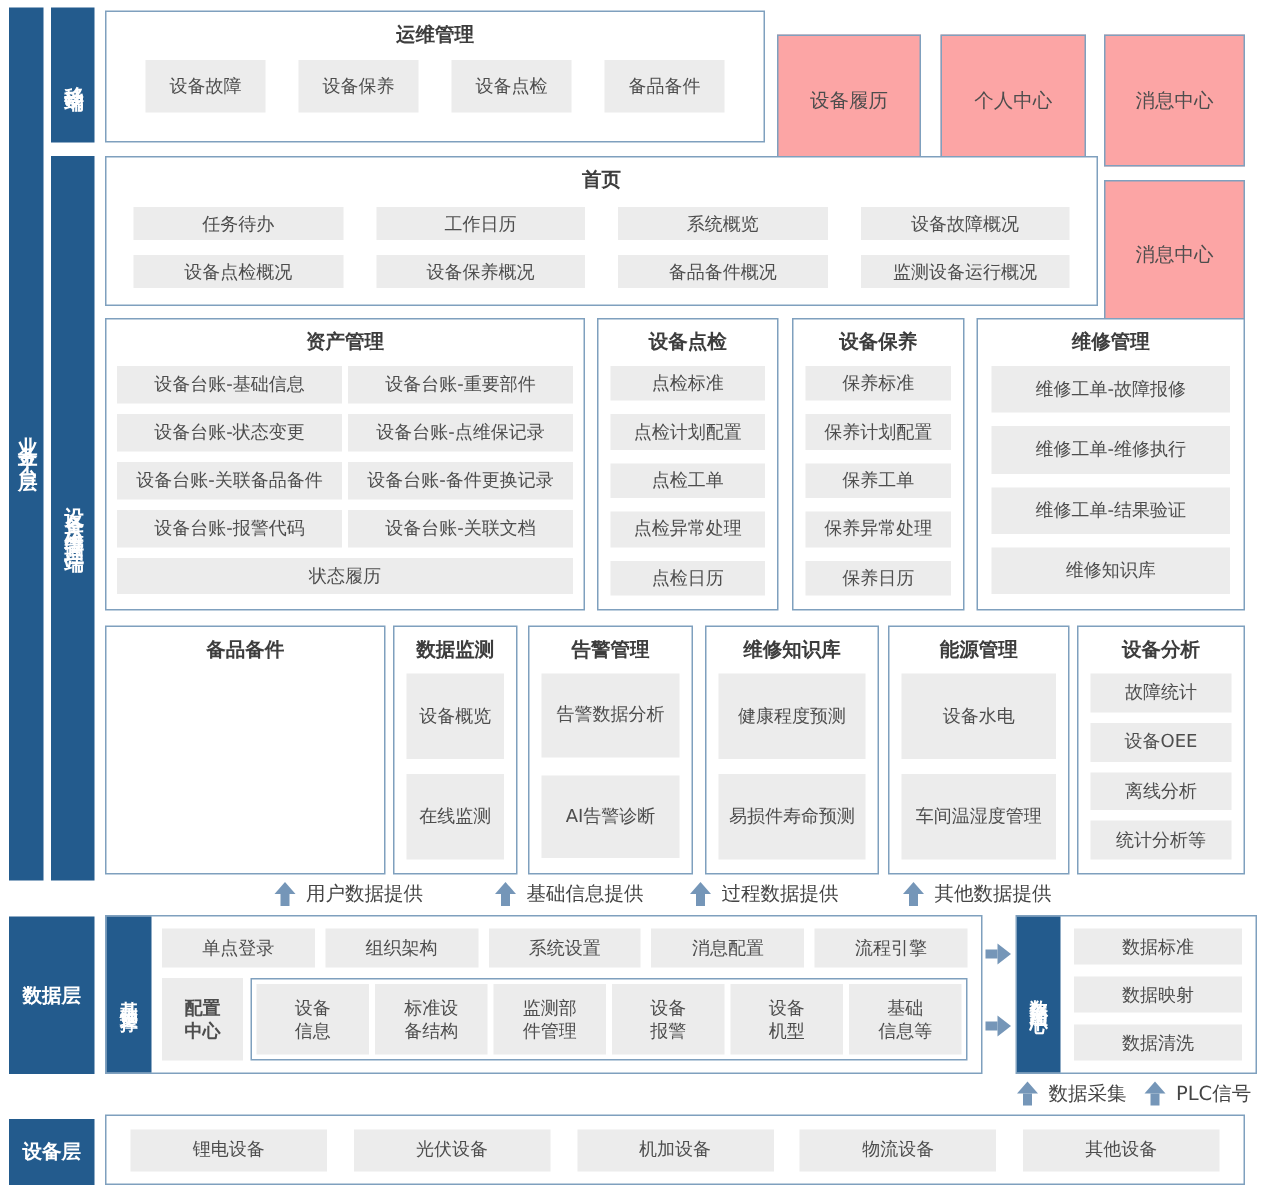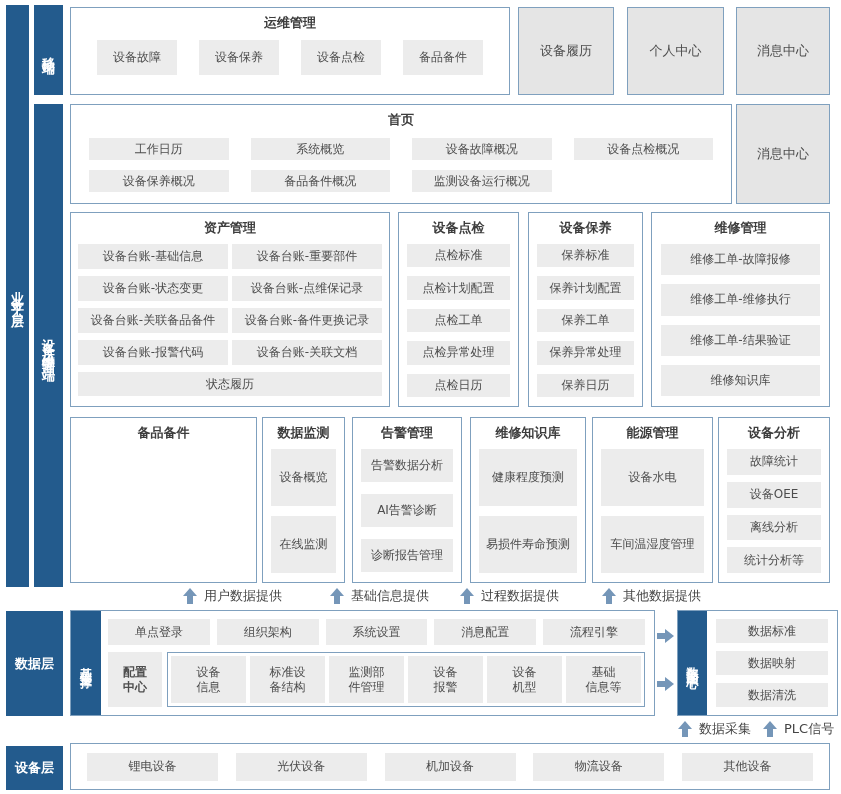--- a/index.html
+++ b/index.html
@@ -28,23 +28,23 @@
   
   .panel{
     position:absolute;border:1px solid var(--border);background:#fff;
     box-sizing:border-box;display:flex;flex-direction:column;
   }
   .panel-title{
     flex:0 0 auto;text-align:center;font-weight:bold;font-size:13px;
     color:#3D3D3D;padding:6px 0 5px;
   }
   .sa-box{ 
-    position:absolute;border:1px solid var(--border);background:#e5e5e5;
+    position:absolute;border:1px solid var(--border);background:#fca5a5;
     box-sizing:border-box;display:flex;align-items:center;justify-content:center;
-    font-size:13px;color:#4D4D4D;text-align:center;
+    font-size:13px;color:#4D4D4D;text-align:center;margin-top:16px;
   }
   .btn{
     background:var(--chip);color:#4D4D4D;font-size:12px;
     display:flex;align-items:center;justify-content:center;
     text-align:center;box-sizing:border-box;line-height:1.25;
   }
   .btn2{white-space:pre-line;}
   .btn-bold{font-weight:bold;}
   
   .ops-row{display:flex;justify-content:space-between;padding:3px 26px 0;}
@@ -107,20 +107,21 @@
         <div class="btn">备品备件</div>
       </div>
   </div>
   <div class="sa-box" style="left:518px;top:7px;width:96px;height:88px;">设备履历</div>
   <div class="sa-box" style="left:627px;top:7px;width:97px;height:88px;">个人中心</div>
   <div class="sa-box" style="left:736px;top:7px;width:94px;height:88px;">消息中心</div>
 
   <div class="panel" style="left:70px;top:104px;width:662px;height:100px;">
     <div class="panel-title">首页</div>
     <div class="home-grid">
+        <div class="btn">任务待办</div>
         <div class="btn">工作日历</div>
         <div class="btn">系统概览</div>
         <div class="btn">设备故障概况</div>
         <div class="btn">设备点检概况</div>
         <div class="btn">设备保养概况</div>
         <div class="btn">备品备件概况</div>
         <div class="btn">监测设备运行概况</div>
       </div>
   </div>
   <div class="sa-box" style="left:736px;top:104px;width:94px;height:100px;">消息中心</div>
@@ -177,21 +178,20 @@
     <div class="col-list tall-list">
         <div class="btn">设备概览</div>
         <div class="btn">在线监测</div>
       </div>
   </div>
   <div class="panel" style="left:352px;top:417px;width:110px;height:166px;">
     <div class="panel-title">告警管理</div>
     <div class="col-list alarm-list">
         <div class="btn">告警数据分析</div>
         <div class="btn">AI告警诊断</div>
-        <div class="btn">诊断报告管理</div>
       </div>
   </div>
   <div class="panel" style="left:470px;top:417px;width:116px;height:166px;">
     <div class="panel-title">维修知识库</div>
     <div class="col-list tall-list">
         <div class="btn">健康程度预测</div>
         <div class="btn">易损件寿命预测</div>
       </div>
   </div>
   <div class="panel" style="left:592px;top:417px;width:121px;height:166px;">

